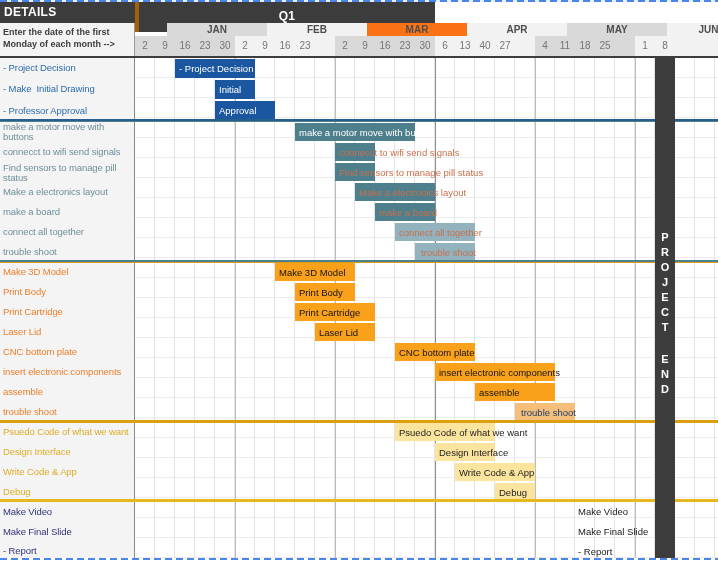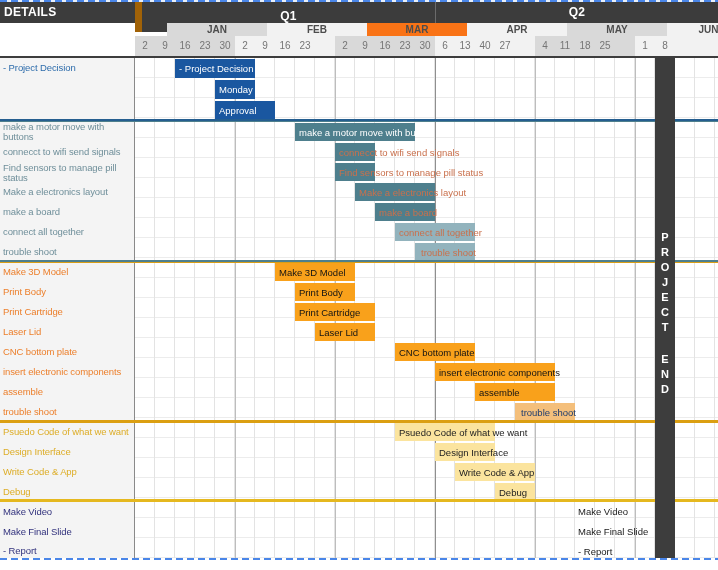--- a/index.html
+++ b/index.html
@@ -53,23 +53,23 @@
   .pe-gap{height:17px;}
   
   .dash{height:2px;background:repeating-linear-gradient(90deg,#4a86e8 0 7px,#e8f0fb 7px 11px);z-index:8;}
 </style>
 </head>
 <body>
 
 <div id="app">
 
   <div class="abs dark details" style="left:0;top:0;width:135px;height:23px;">DETAILS</div>
-  <div class="abs dark qtr" style="left:135px;top:0;width:300px;height:32px;border-left:7px solid #a16207;text-align:right;">Q1</div>
-  <div class="abs dark qtr" style="left:435px;top:0;width:283px;height:23px;border-left:1px solid #6b6b6b;">Q2</div>
-
+  <div class="abs dark qtr" style="left:135px;top:0;width:300px;height:32px;border-left:4px solid #a16207;text-align:right;">Q1</div>
+
+  <div class="abs note" style="left:0;top:23px;width:135px;height:33px;">Enter the date of the first Monday of each month --&gt;</div>
 
   <div class="abs mlab" style="left:135px;width:100px;background:#d9d9d9;">JAN</div>
   <div class="abs mlab" style="left:235px;width:100px;background:#f2f2f2;">FEB</div>
   <div class="abs mlab" style="left:335px;width:100px;background:#f97316;">MAR</div>
   <div class="abs mlab" style="left:435px;width:100px;background:#f2f2f2;">APR</div>
   <div class="abs mlab" style="left:535px;width:100px;background:#d9d9d9;">MAY</div>
   <div class="abs mlab" style="left:635px;width:83px;background:#f2f2f2;">JUN</div>
 
   <div class="abs drow" style="left:135px;width:100px;background:#d9d9d9;">
     <span class="dc">2</span>
@@ -117,20 +117,22 @@
 
   <div class="abs grid" style="left:135px;top:58px;width:583px;height:502px;"></div>
   <div class="abs leftcol" style="left:0;top:58px;width:135px;height:502px;"></div>
   <div class="abs vmonth" style="left:235px;top:58px;height:502px;"></div>
   <div class="abs vmonth" style="left:335px;top:58px;height:502px;"></div>
   <div class="abs vq" style="left:435px;top:58px;height:502px;"></div>
   <div class="abs vmonth" style="left:535px;top:58px;height:502px;"></div>
   <div class="abs vmonth" style="left:635px;top:58px;height:502px;"></div>
 
   <div class="abs lbl l1" style="top:58px;height:21px;">- Project Decision</div>
+  <div class="abs lbl l1" style="top:79px;height:21px;">- Make  Initial Drawing</div>
+  <div class="abs lbl l1" style="top:100px;height:22px;">- Professor Approval</div>
 
   <div class="abs lbl l2" style="top:122px;height:20px;">make a motor move with buttons</div>
   <div class="abs lbl l2" style="top:142px;height:20px;">connecct to wifi send signals</div>
   <div class="abs lbl l2" style="top:160px;height:26px;">Find sensors to manage pill status</div>
   <div class="abs lbl l2" style="top:182px;height:20px;">Make a electronics layout</div>
   <div class="abs lbl l2" style="top:202px;height:20px;">make a board</div>
   <div class="abs lbl l2" style="top:222px;height:20px;">connect all together</div>
   <div class="abs lbl l2" style="top:242px;height:20px;">trouble shoot</div>
 
   <div class="abs lbl l3" style="top:262px;height:20px;">Make 3D Model</div>
@@ -155,21 +157,21 @@
   <div class="abs d-teal" style="left:0;top:121px;width:718px;height:1px;z-index:4;"></div>
   <div class="abs d-teal" style="left:0;top:260px;width:718px;height:2px;z-index:4;"></div>
   <div class="abs d-gold1" style="left:0;top:262px;width:718px;height:1px;z-index:4;"></div>
   <div class="abs d-gold2" style="left:0;top:420px;width:718px;height:3px;z-index:4;"></div>
   <div class="abs d-gold3" style="left:0;top:499px;width:718px;height:3px;z-index:4;"></div>
 
   <div class="abs bar b-blue" style="left:175px;top:59px;width:80px;height:19px;">
       <span class="bt">- Project Decision</span>
     </div>
   <div class="abs bar b-blue" style="left:215px;top:80px;width:40px;height:19px;">
-      <span class="bt">Monday</span>
+      <span class="bt">Initial</span>
     </div>
   <div class="abs bar b-blue" style="left:215px;top:101px;width:60px;height:19px;">
       <span class="bt">Approval</span>
     </div>
 
   <div class="abs bar b-teal clip" style="left:295px;top:123px;width:120px;height:18px;">
       <span class="bt">make a motor move with buttons</span>
     </div>
   <div class="abs bar b-teal t-orange" style="left:335px;top:143px;width:40px;height:18px;">
       <span class="bt">connecct to wifi send signals</span>

